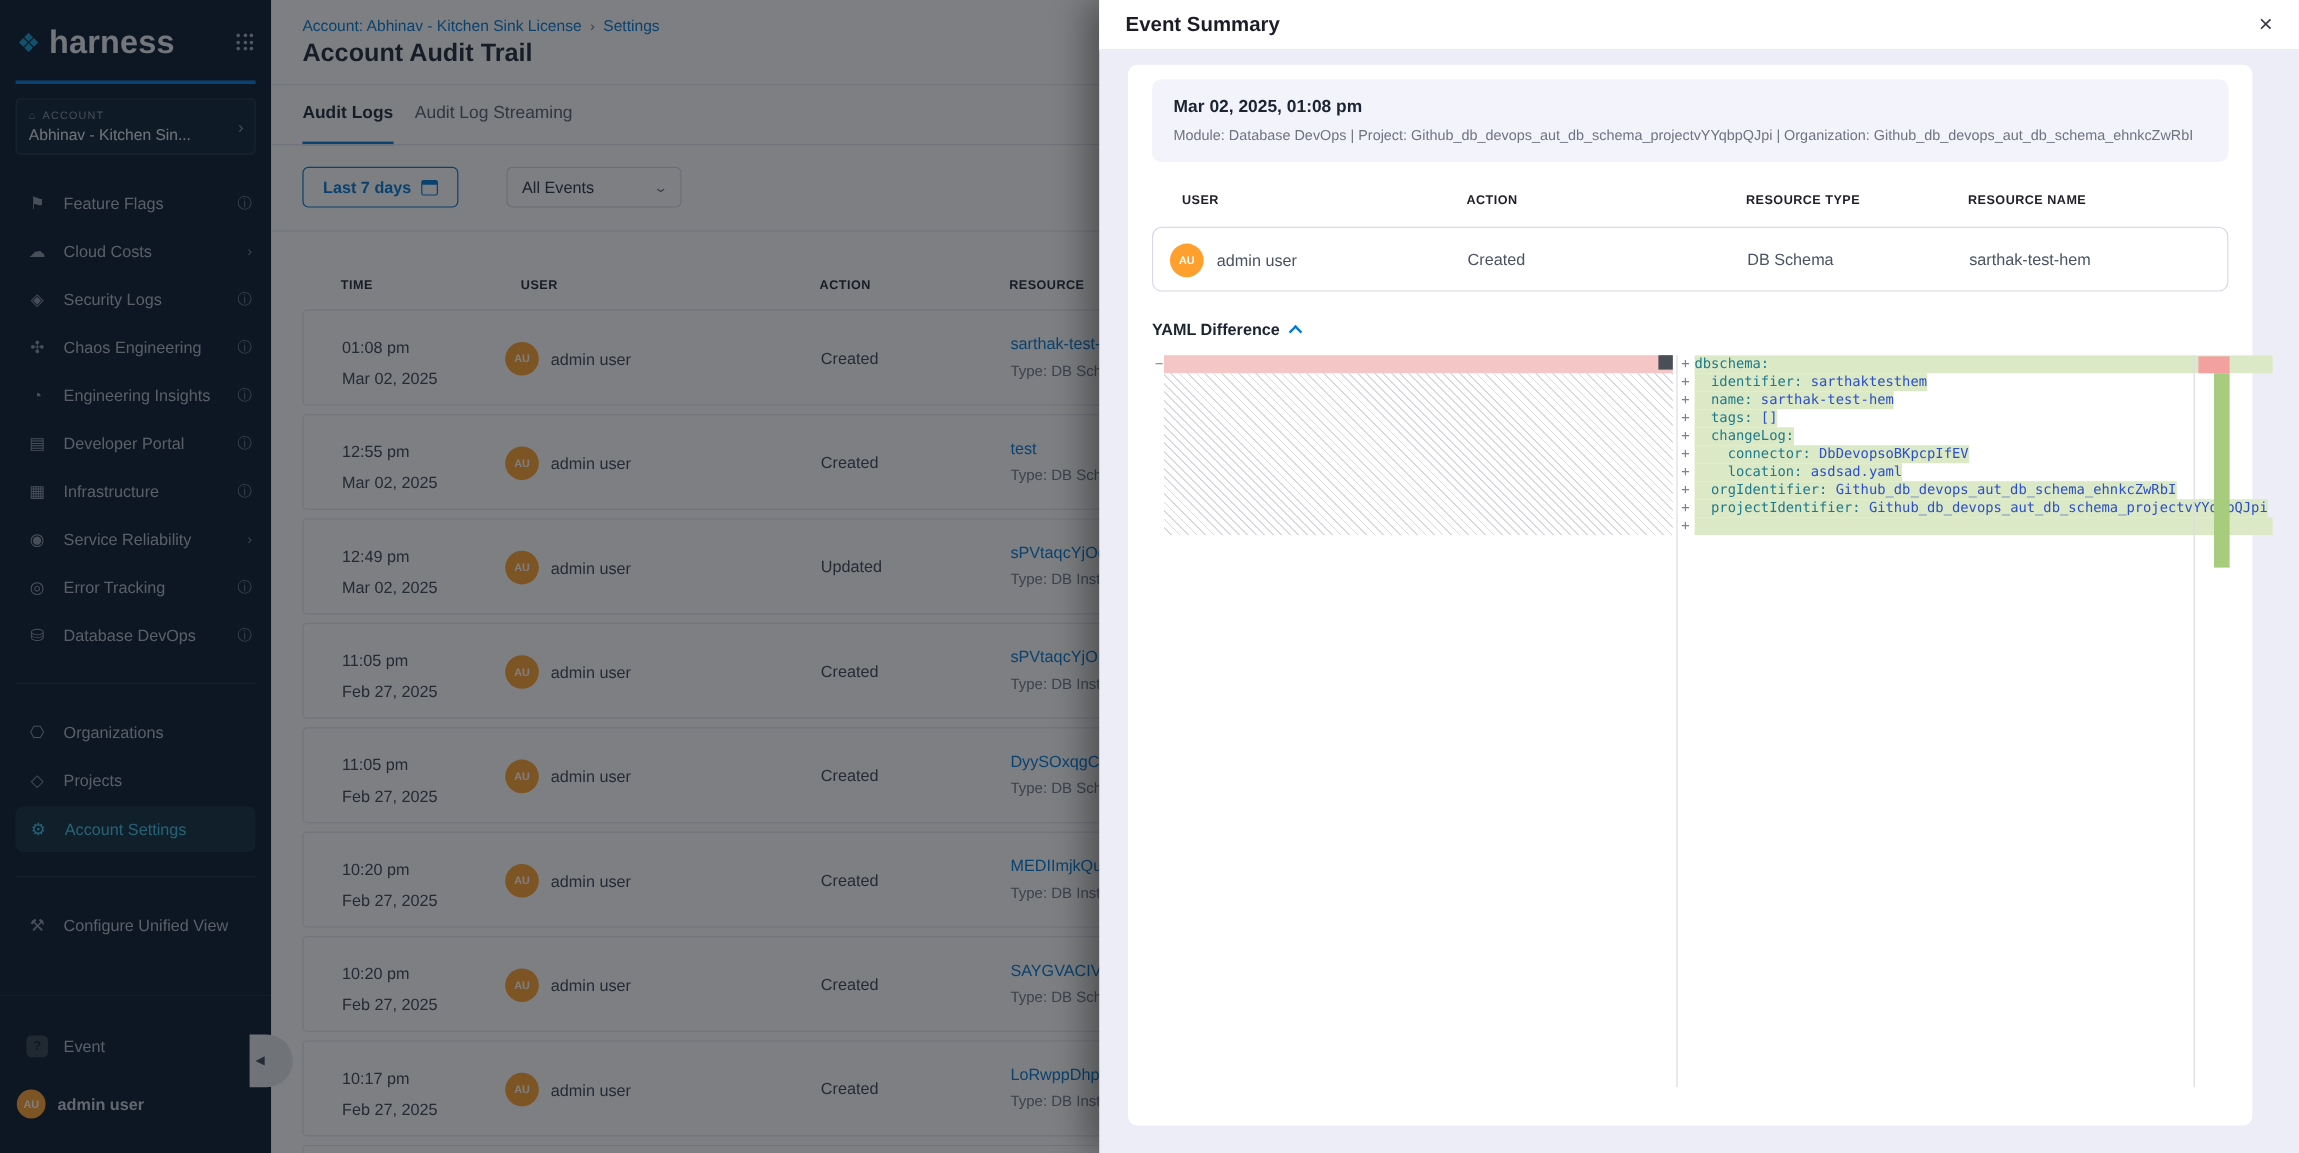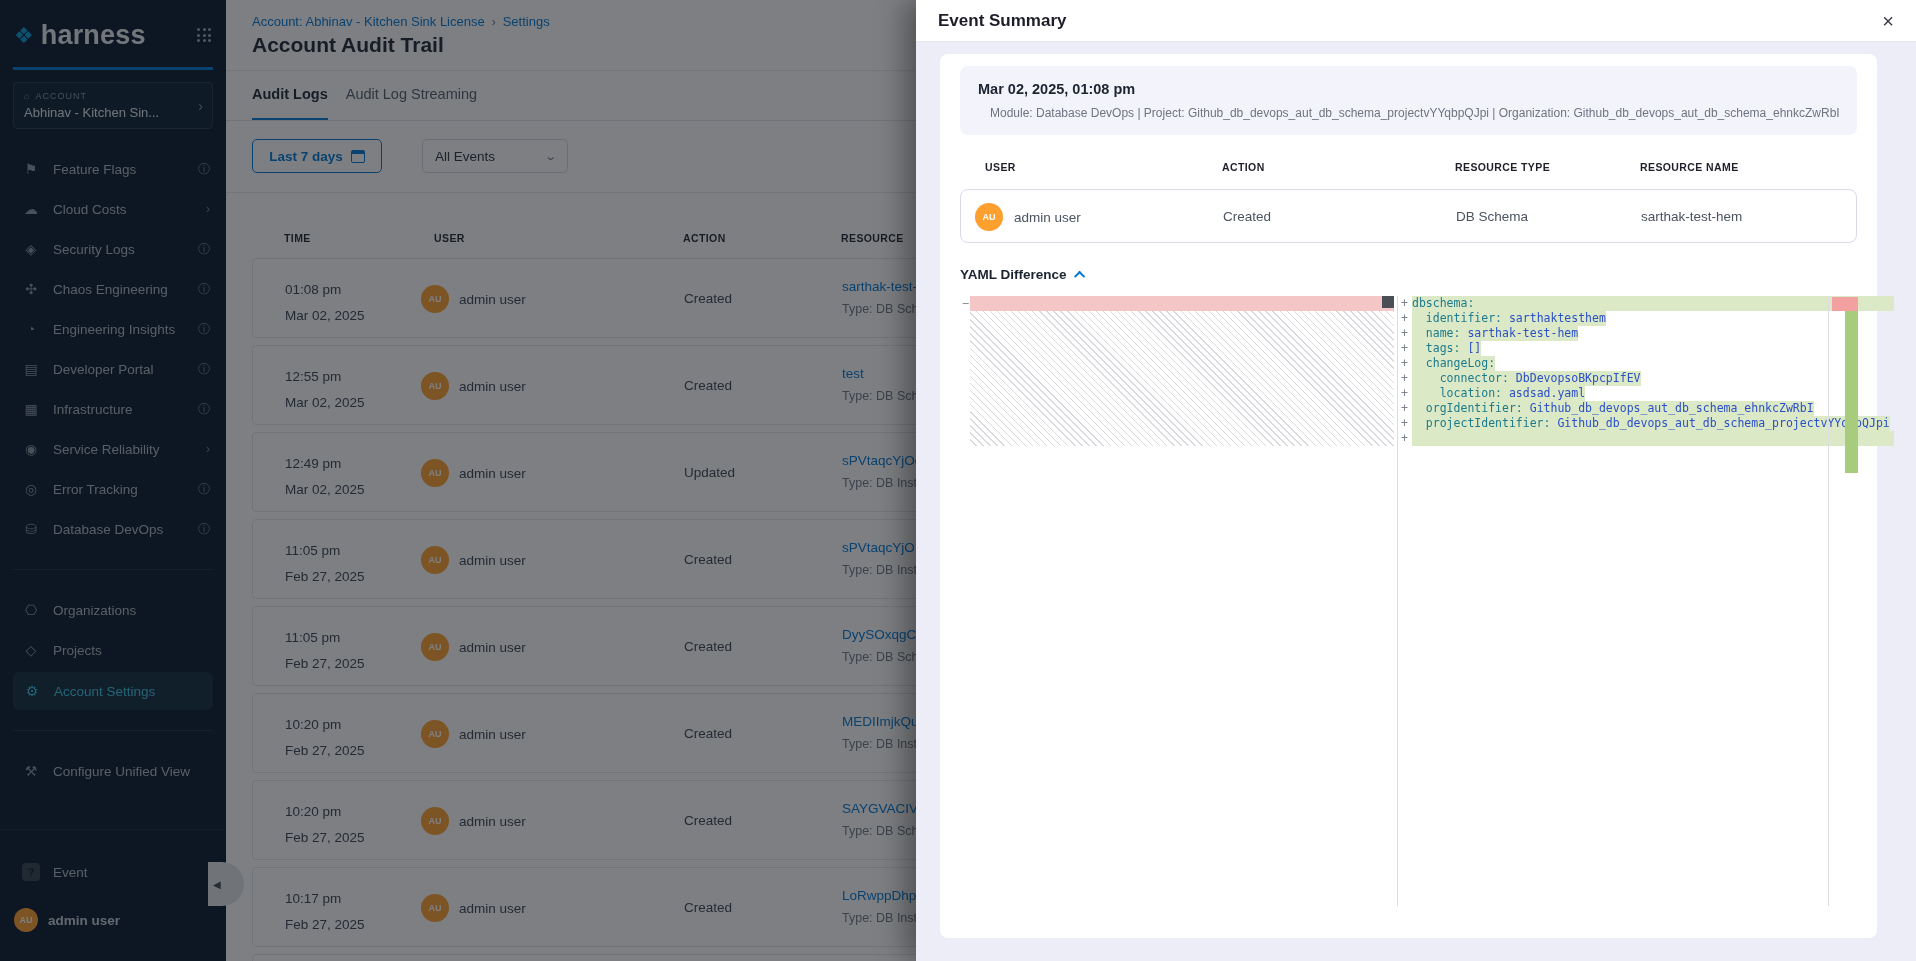--- a/index.html
+++ b/index.html
@@ -71,21 +71,21 @@
   .overlay { position:absolute; inset:0; background:rgba(18,22,28,0.55); z-index:5; }
 
   
   .drawer { position:absolute; left:916px; top:0; width:1000px; height:961px; background:#ededf7; z-index:10; box-shadow:-10px 0 28px rgba(0,0,0,0.38); }
   .drawer-header { height:42px; background:#fff; border-bottom:1px solid #e6e6ee; display:flex; align-items:center; padding:0 22px; }
   .drawer-title { font-size:17px; font-weight:700; color:#1d1d29; flex:1; }
   .drawer-close { font-size:20px; color:#3a3a46; cursor:pointer; line-height:1; }
   .panel { position:absolute; left:24px; top:54px; width:937px; height:884px; background:#fff; border-radius:8px; padding:12px 20px; }
   .event-card { background:#f3f3fb; border-radius:8px; padding:15px 18px; }
   .event-date { font-size:14.5px; font-weight:700; color:#1b2430; }
-  .event-meta { font-size:12px; color:#6e7480; margin-top:9px; white-space:nowrap; overflow:hidden;margin-left:12px; }
+  .event-meta { font-size:12px; color:#6e7480; margin-top:9px; white-space:nowrap; overflow:hidden; }
   .ev-thead { position:relative; height:14px; margin-top:26px; font-size:10.5px; font-weight:700; letter-spacing:0.4px; color:#1f1f2b; }
   .ev-thead span { position:absolute; top:0; }
   .evh-user { left:25px; } .evh-action { left:262px; } .evh-rtype { left:495px;text-align:center; } .evh-rname { left:680px; }
   .ev-row { position:relative; height:54px; margin-top:14px; border:1px solid #d8dae6; border-radius:8px; background:#fff; }
   .ev-row .ev-user { position:absolute; left:14px; top:13px; display:flex; align-items:center; font-size:13.5px; color:#4a5360; }
   .avatar.ev-av { width:28px; height:28px; font-size:9px; margin-right:11px; }
   .ev-row .ev-action { position:absolute; left:262px; top:19px; font-size:13.5px; color:#4a5360; }
   .ev-row .ev-rtype { position:absolute; left:495px; top:19px; font-size:13.5px; color:#4a5360; }
   .ev-row .ev-rname { position:absolute; left:680px; top:19px; font-size:13.5px; color:#4a5360; }
   .yaml-label { margin-top:24px; display:flex; align-items:center; gap:10px; font-size:13.5px; font-weight:700; color:#1b2430; cursor:pointer; width:fit-content; }

